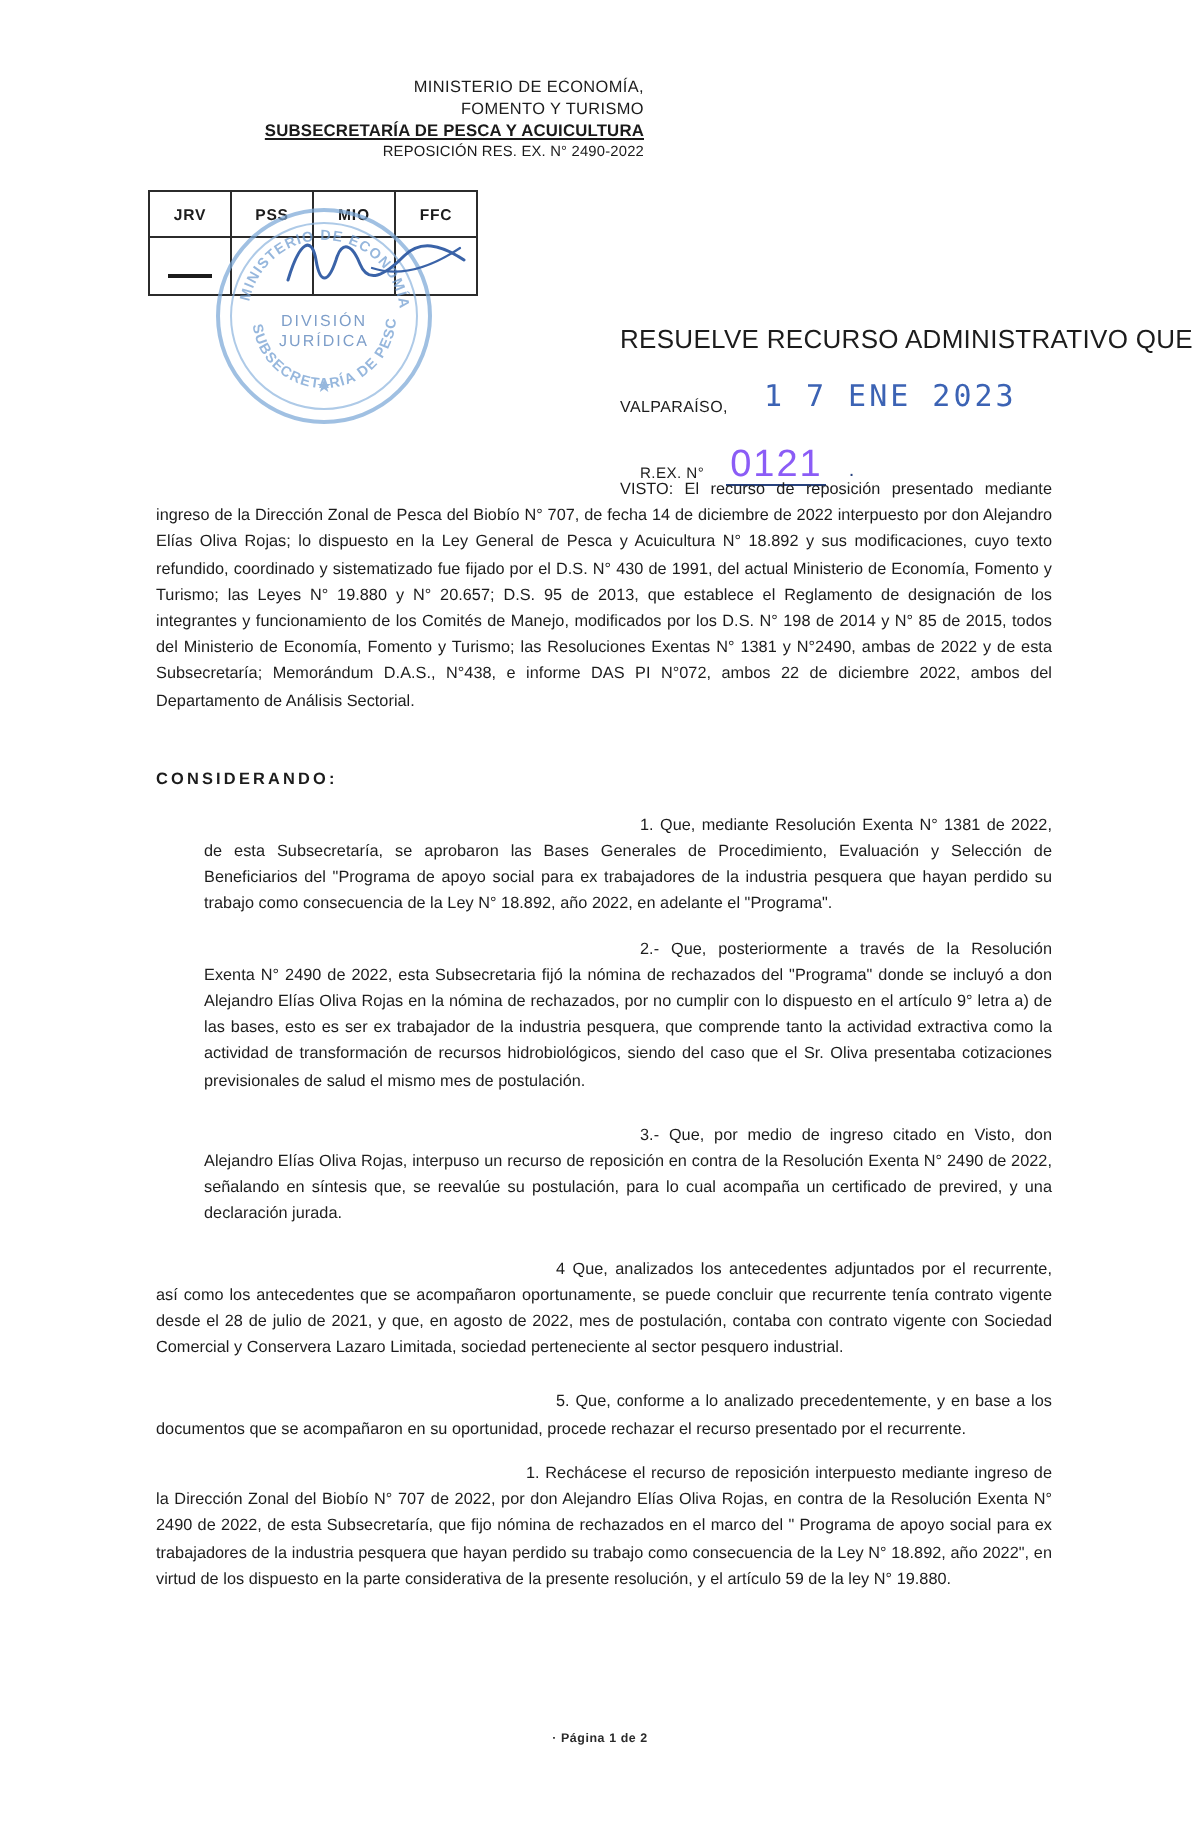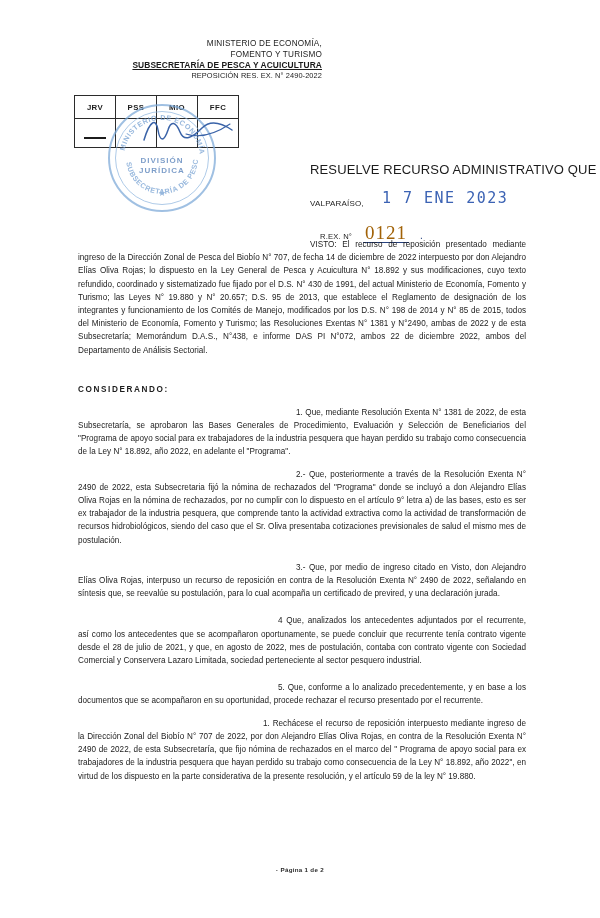--- a/index.html
+++ b/index.html
@@ -99,21 +99,21 @@
     border: 1px solid #8fb6df;
     border-radius: 50%;
   }
   .stamp-core {
     position: absolute;
     left: 0; right: 0;
     top: 50px;
     text-align: center;
     color: #4c79b5;
     font-size: 8px;
-    font-weight: bold;
+    font-weight: normal;
     letter-spacing: 1px;
     line-height: 1.25;
   }
   .stamp-star {
     position: absolute;
     left: 0; right: 0;
     bottom: 12px;
     text-align: center;
     color: #6f9cd0;
     font-size: 9px;
@@ -179,23 +179,23 @@
     gap: 11px;
     padding-left: 10px;
   }
   .ref-label {
     font-size: 7.6px;
     letter-spacing: 0.2px;
     color: #1c1c1c;
     padding-bottom: 2px;
   }
   .ref-number {
-    font-family: Liberation Serif, serif;
+    font-family: Liberation Sans, sans-serif;
     font-size: 19px;
-    color: #a16207;
+    color: #8b5cf6;
     letter-spacing: 1px;
     line-height: .95;
     border-bottom: 1.4px solid #26417e;
     padding: 0 2px;
   }
   .ref-dot {
     font-size: 10px;
     color: #26417e;
     padding-bottom: 2px;
   }
@@ -214,20 +214,21 @@
     text-align: justify;
     text-justify: inter-word;
     color: #1c1c1c;
     letter-spacing: 0.02px;
   }
   p.para.first-indent {
     text-indent: 232px;
   }
   p.para.indent-mid {
     text-indent: 218px;
+    margin-left: 24px;
   }
   p.para.indent-small {
     text-indent: 200px;
   }
   p.para.indent-tiny {
     text-indent: 185px;
   }
   .section-head {
     margin: 14px 0 12px 0;
     font-size: 8.2px;

